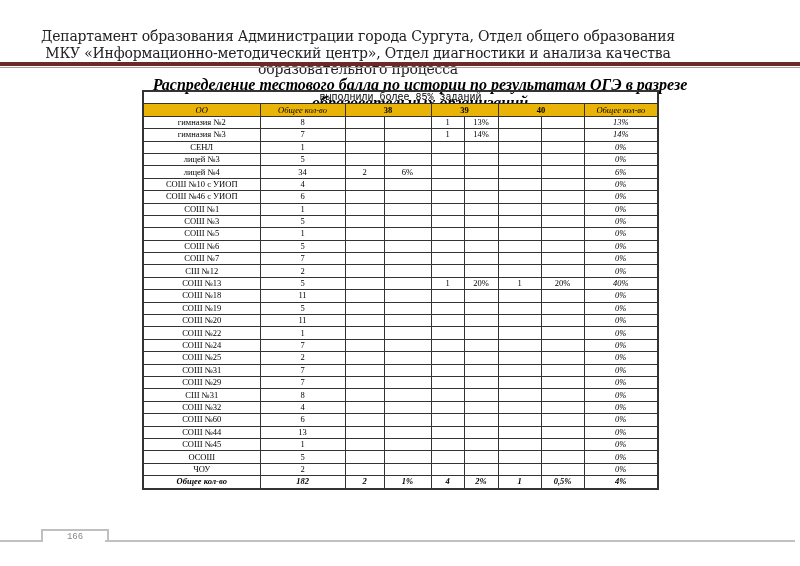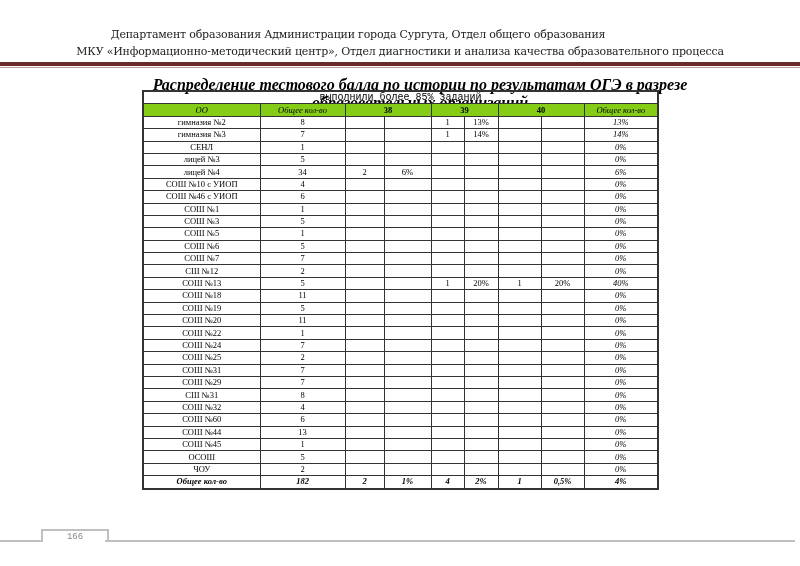--- a/index.html
+++ b/index.html
@@ -1,27 +1,27 @@
 <!DOCTYPE html>
 <html><head>
 <meta charset="utf-8">
 <style>
   html, body { margin:0; padding:0; }
   body { width:800px; height:566px; background:#ffffff; position:relative; overflow:hidden; font-family:"DejaVu Serif", serif; color:#000; }
-  .hdr { position:absolute; left:0; width:716px; text-align:center; font-family:"DejaVu Serif", serif; font-size:11px; color:#222; letter-spacing:-0.2px; }
+  .hdr { position:absolute; left:0; width:716px; text-align:center; font-family:"DejaVu Serif", serif; font-size:14px; color:#222; letter-spacing:-0.2px; }
   .hdr1 { top:28px; }
-  .hdr2 { top:45px;margin-left:42px; }
+  .hdr2 { top:45px; }
   .rule { position:absolute; left:0; width:800px; top:62px; height:4px; background:#6b2a2a; }
   .rule2 { position:absolute; left:0; width:800px; top:67px; height:1px; background:#b59a9a; }
   .title { position:absolute; left:130px; width:580px; top:76px; text-align:center; font-family:"Liberation Serif", serif; font-style:italic; font-weight:bold; font-size:16px; }
   table.t { position:absolute; left:142px; top:90px; width:516px; border-collapse:collapse; font-family:"Liberation Serif", serif; font-size:8.5px; table-layout:fixed; }
   table.t td { border:1px solid #333; text-align:center; height:11.4px; padding:0; line-height:11px; overflow:hidden; white-space:nowrap; }
   table.t { border:2px solid #333; }
   .sub td { height:11px; font-size:10px;font-family:Liberation Mono, monospace; }
-  .head td { background:#84cc16; font-style:italic; }
+  .head td { background:#eab308; font-style:italic; }
   .head td.b { font-style:normal; font-weight:bold;margin-top:36px; }
   td.it { font-style:italic; }
   .tot td { font-style:italic; font-weight:bold; }
   .footer-line { position:absolute; top:540px; height:2px; background:#c0c0c0; }
   .fl1 { left:0; width:42px; }
   .fl2 { left:105px; width:690px; }
   .tab { position:absolute; left:41px; top:529px; width:64px; height:11px; border:2px solid #c0c0c0; border-bottom:none; text-align:center; font-family:Liberation Mono, monospace; font-size:9px; color:#888; line-height:12px; }
 </style>
 </head>
 <body>

